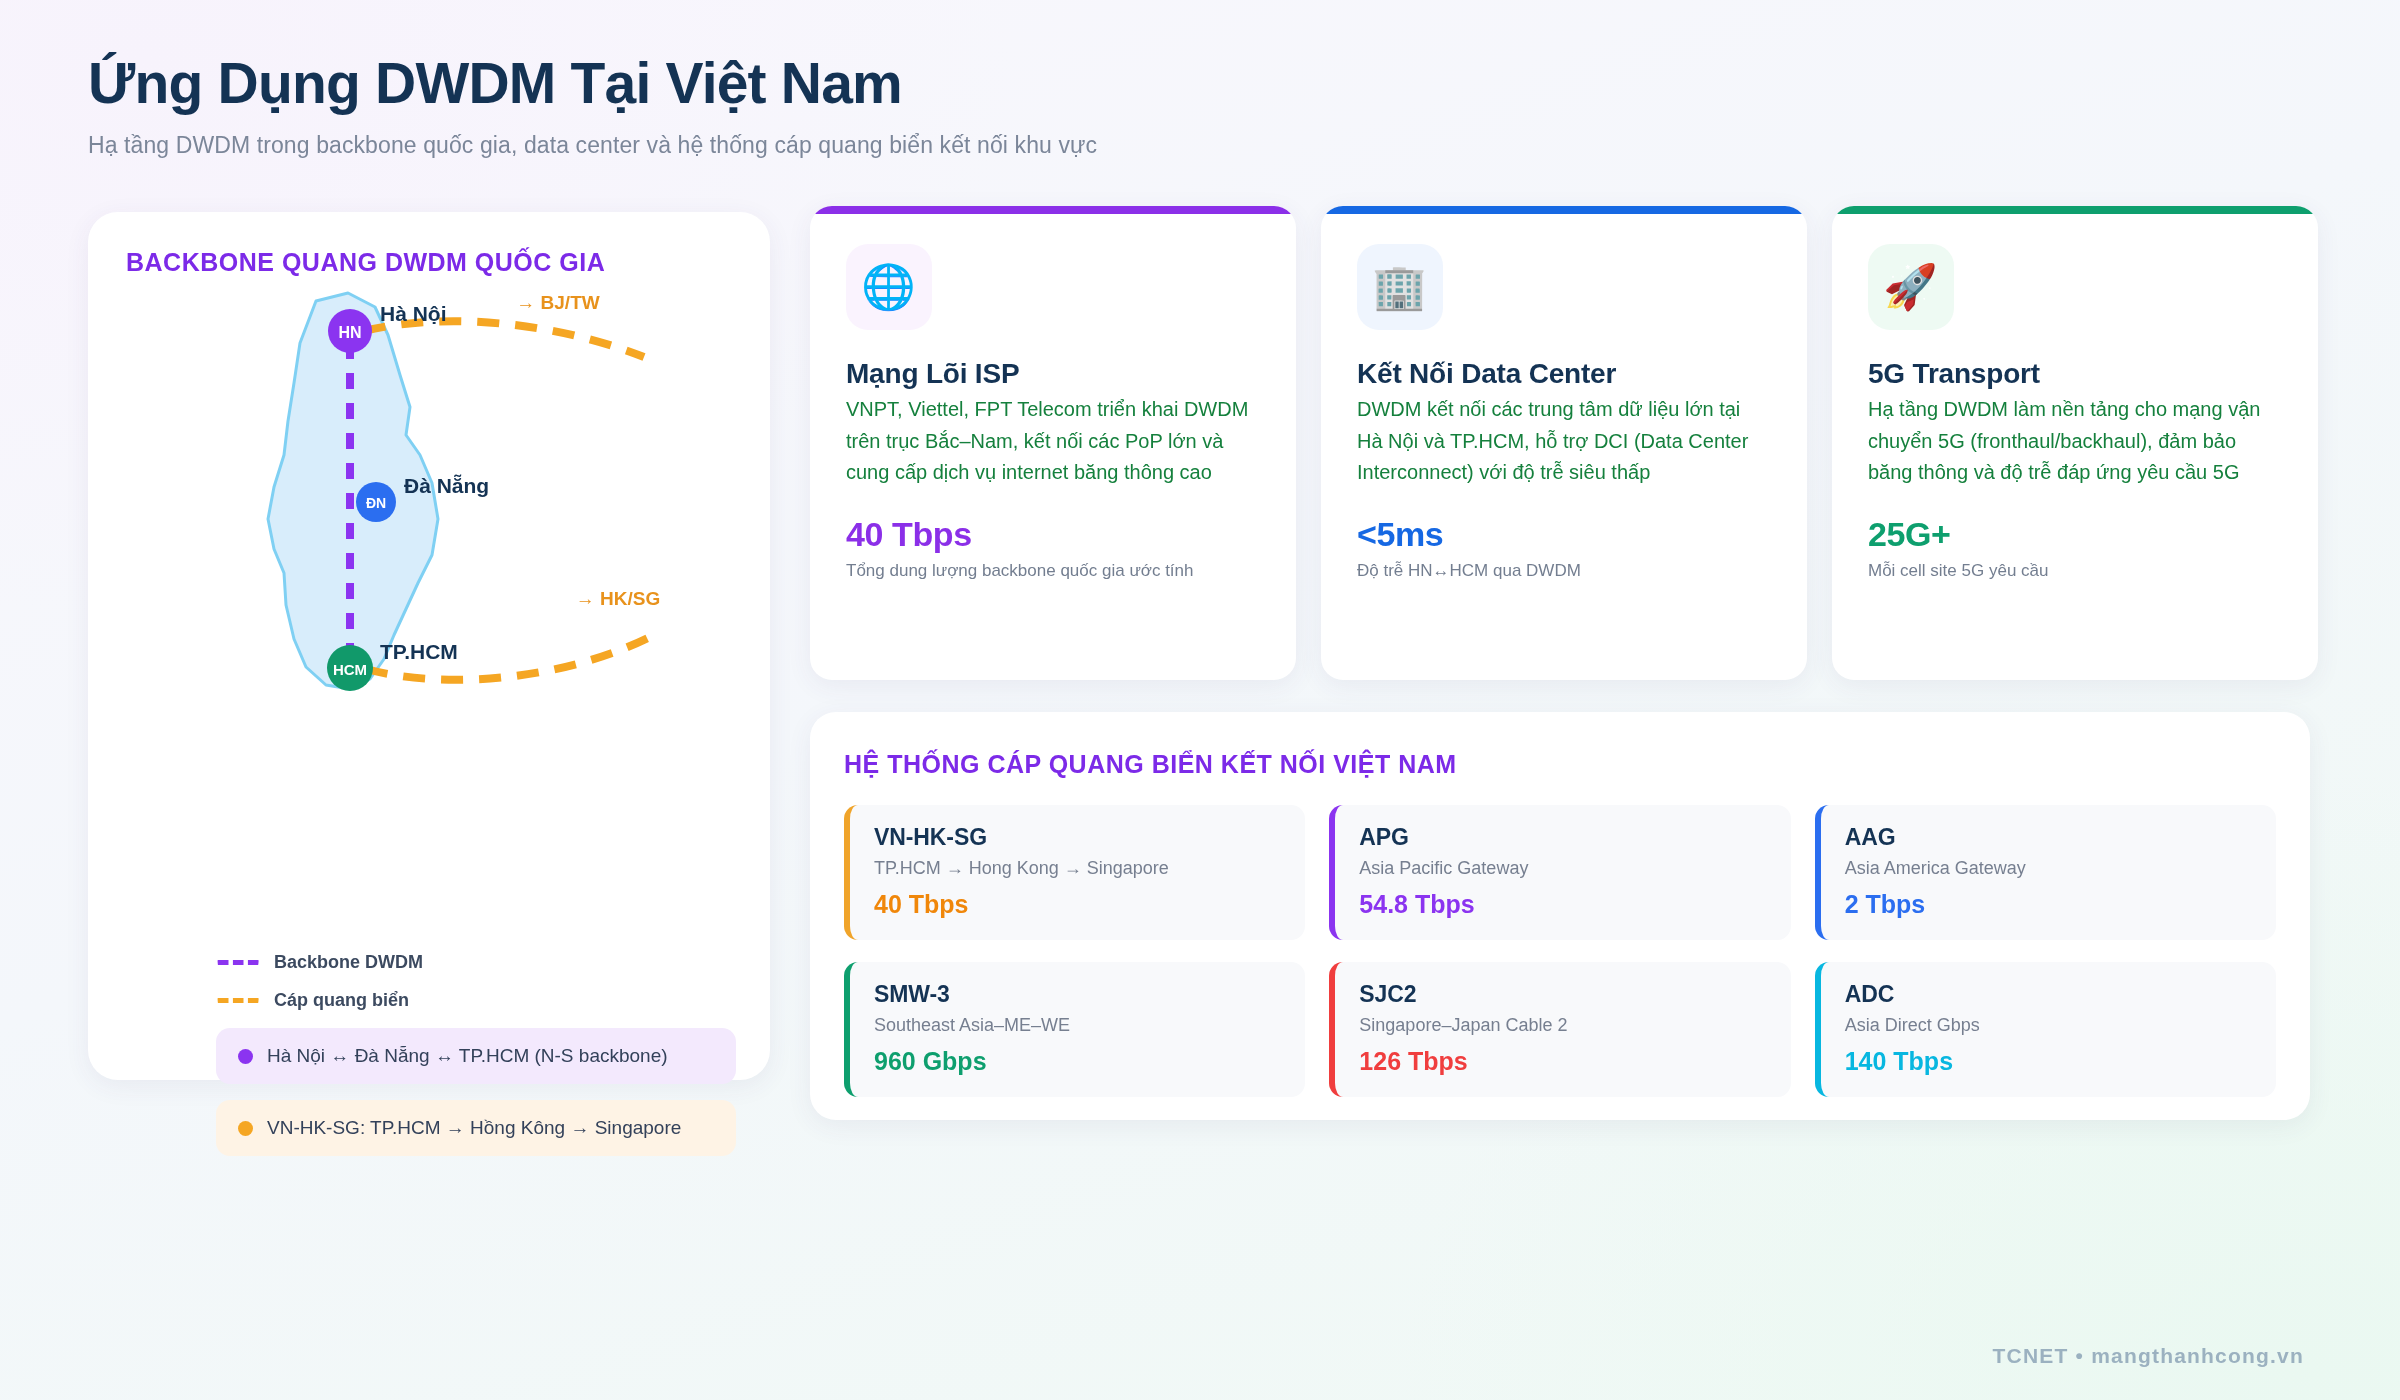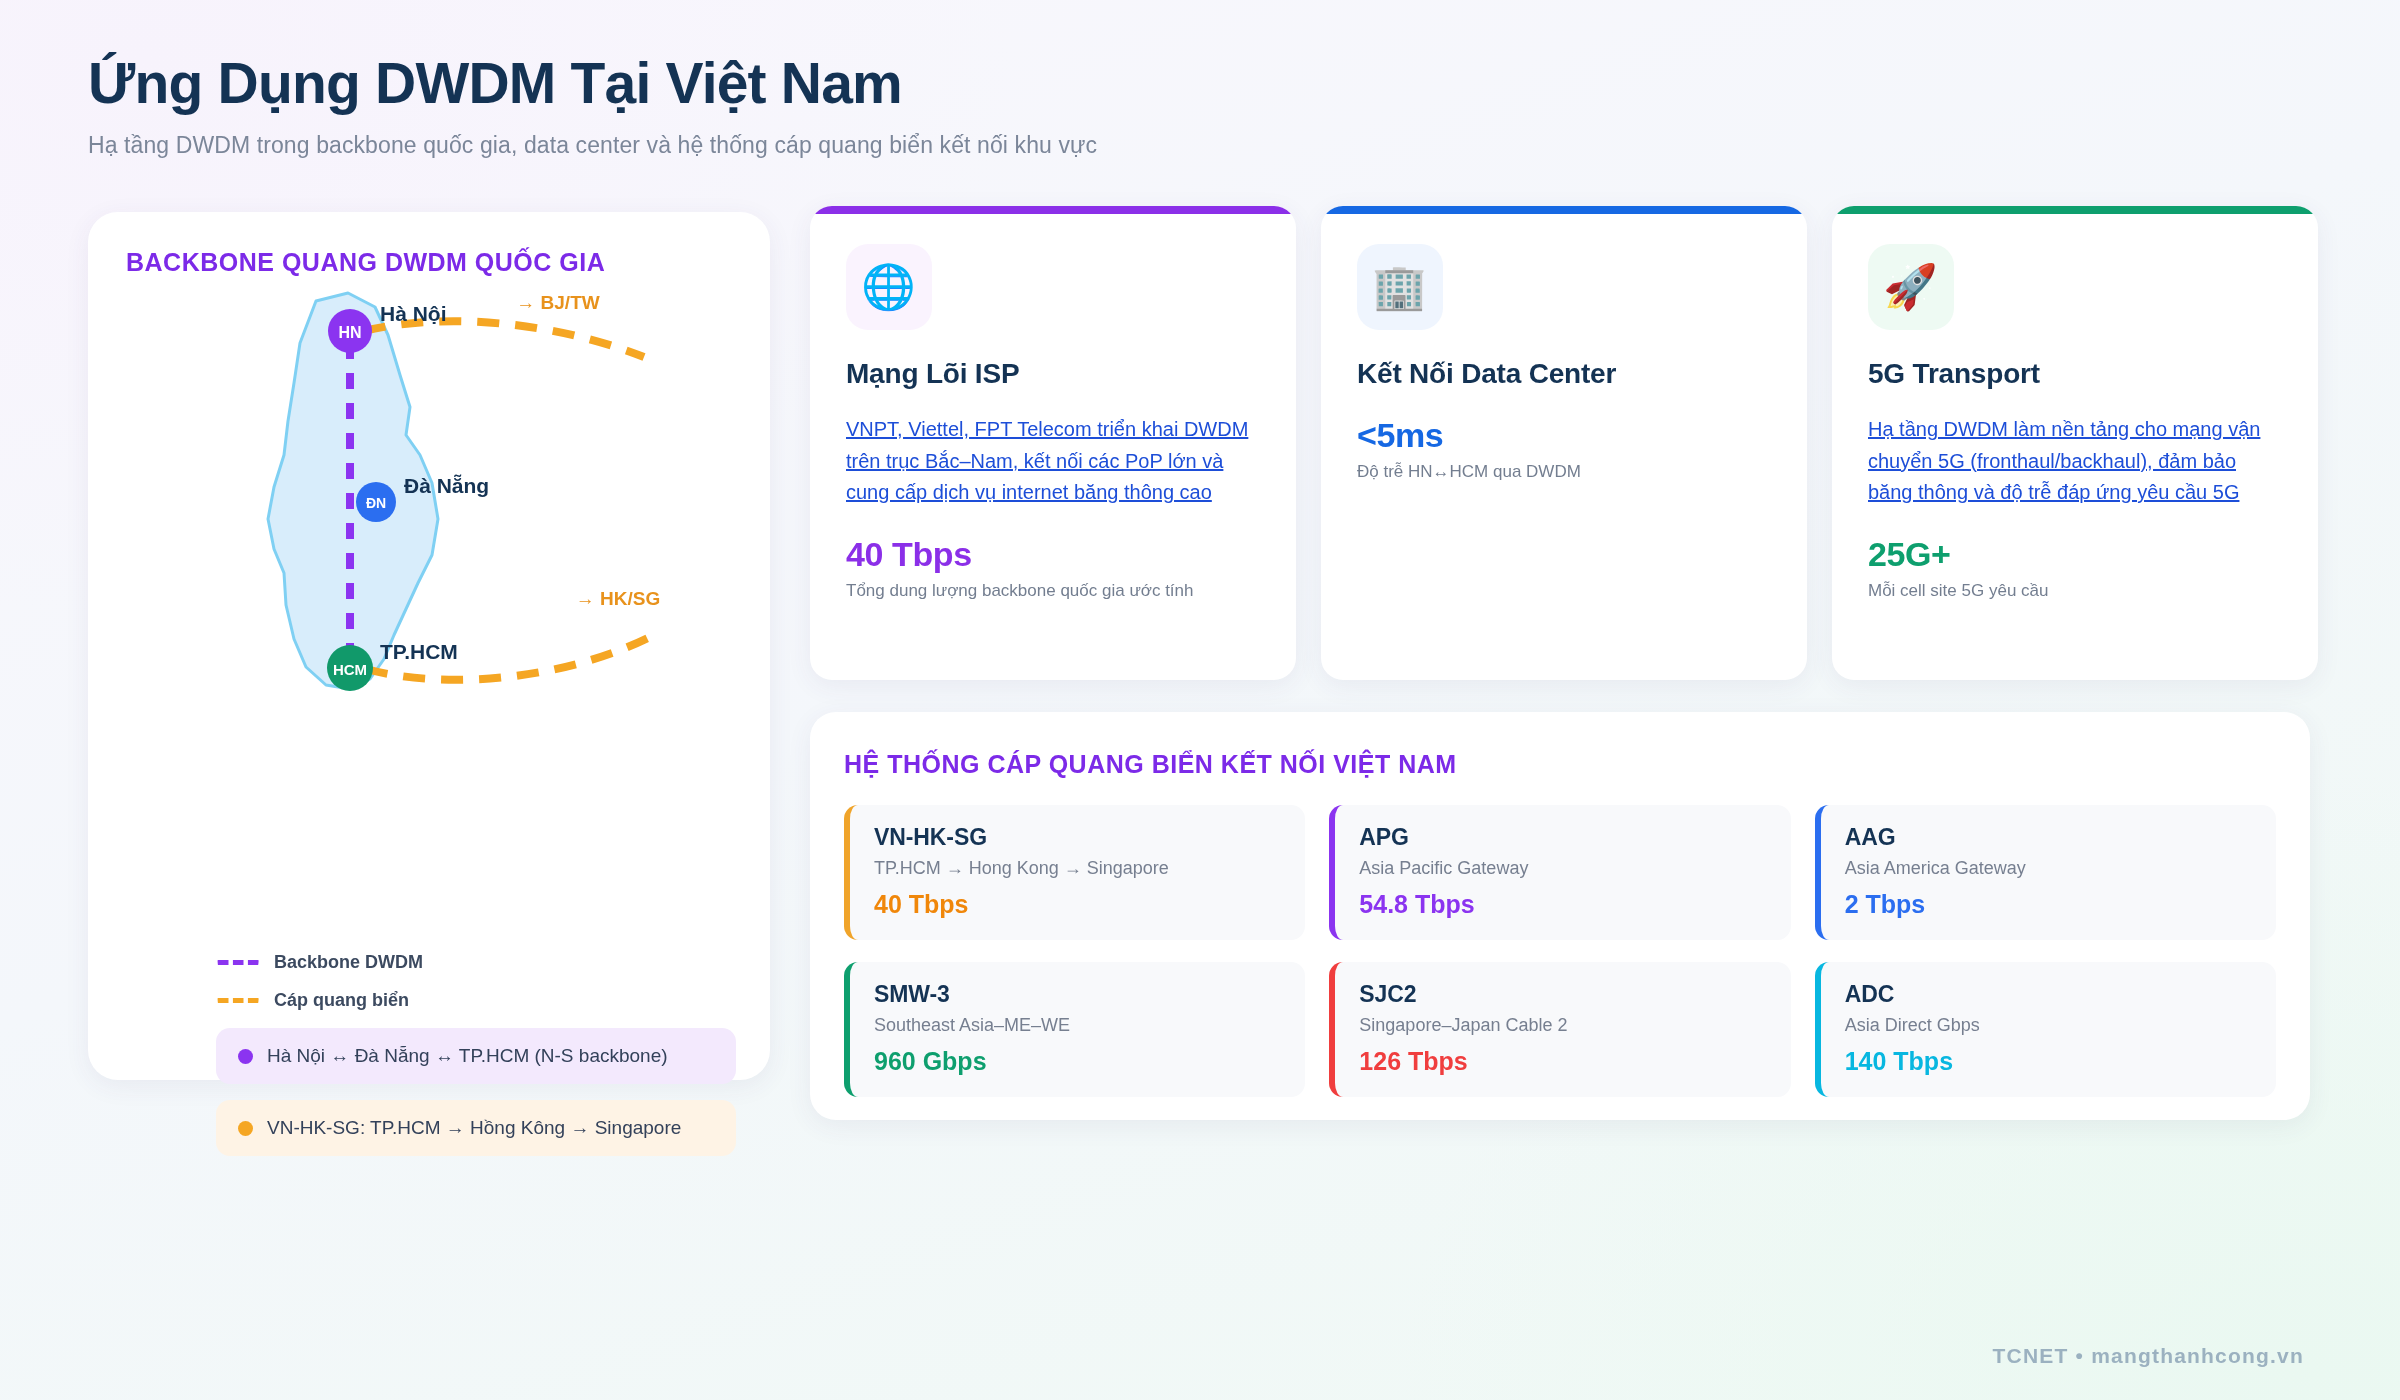--- a/index.html
+++ b/index.html
@@ -96,22 +96,22 @@
     display: flex; align-items: center; justify-content: center;
     font-size: 44px;
     line-height: 1;
   }
   .card-title {
     margin-top: 28px;
     font-size: 28px; font-weight: 700; color: #143354;
     letter-spacing: -0.2px;
   }
   .card-desc {
-    margin-top: 24px;
-    font-size: 20px; line-height: 1.58; color: #1d4ed8; font-weight: 500; text-decoration: underline;
+    margin-top: 4px;
+    font-size: 20px; line-height: 1.58; color: #15803d; font-weight: 500;
   }
   .card-stat {
     margin-top: 26px;
     font-size: 34px; font-weight: 700; letter-spacing: -0.4px;
   }
   .card-stat-label {
     margin-top: 5px;
     font-size: 17px; color: #737e90; line-height: 1.45; font-weight: 500;
   }
 
@@ -222,20 +222,21 @@
       <div class="card-title">Mạng Lõi ISP</div>
       <div class="card-desc">VNPT, Viettel, FPT Telecom triển khai DWDM trên trục Bắc–Nam, kết nối các PoP lớn và cung cấp dịch vụ internet băng thông cao</div>
       <div class="card-stat" style="color:#8b2fe8">40 Tbps</div>
       <div class="card-stat-label">Tổng dung lượng backbone quốc gia ước tính</div>
     </div>
 
     <div class="card">
       <div class="card-accent" style="background:#1668e3"></div>
       <div class="icon-tile" style="background:#eff5fe">🏢</div>
       <div class="card-title">Kết Nối Data Center</div>
+      <div class="card-desc">DWDM kết nối các trung tâm dữ liệu lớn tại Hà Nội và TP.HCM, hỗ trợ DCI (Data Center Interconnect) với độ trễ siêu thấp</div>
       <div class="card-stat" style="color:#1668e3">&lt;5ms</div>
       <div class="card-stat-label">Độ trễ HN↔HCM qua DWDM</div>
     </div>
 
     <div class="card">
       <div class="card-accent" style="background:#0e9f6e"></div>
       <div class="icon-tile" style="background:#eefaf3">🚀</div>
       <div class="card-title">5G Transport</div>
       <div class="card-desc">Hạ tầng DWDM làm nền tảng cho mạng vận chuyển 5G (fronthaul/backhaul), đảm bảo băng thông và độ trễ đáp ứng yêu cầu 5G</div>
       <div class="card-stat" style="color:#0e9f6e">25G+</div>

